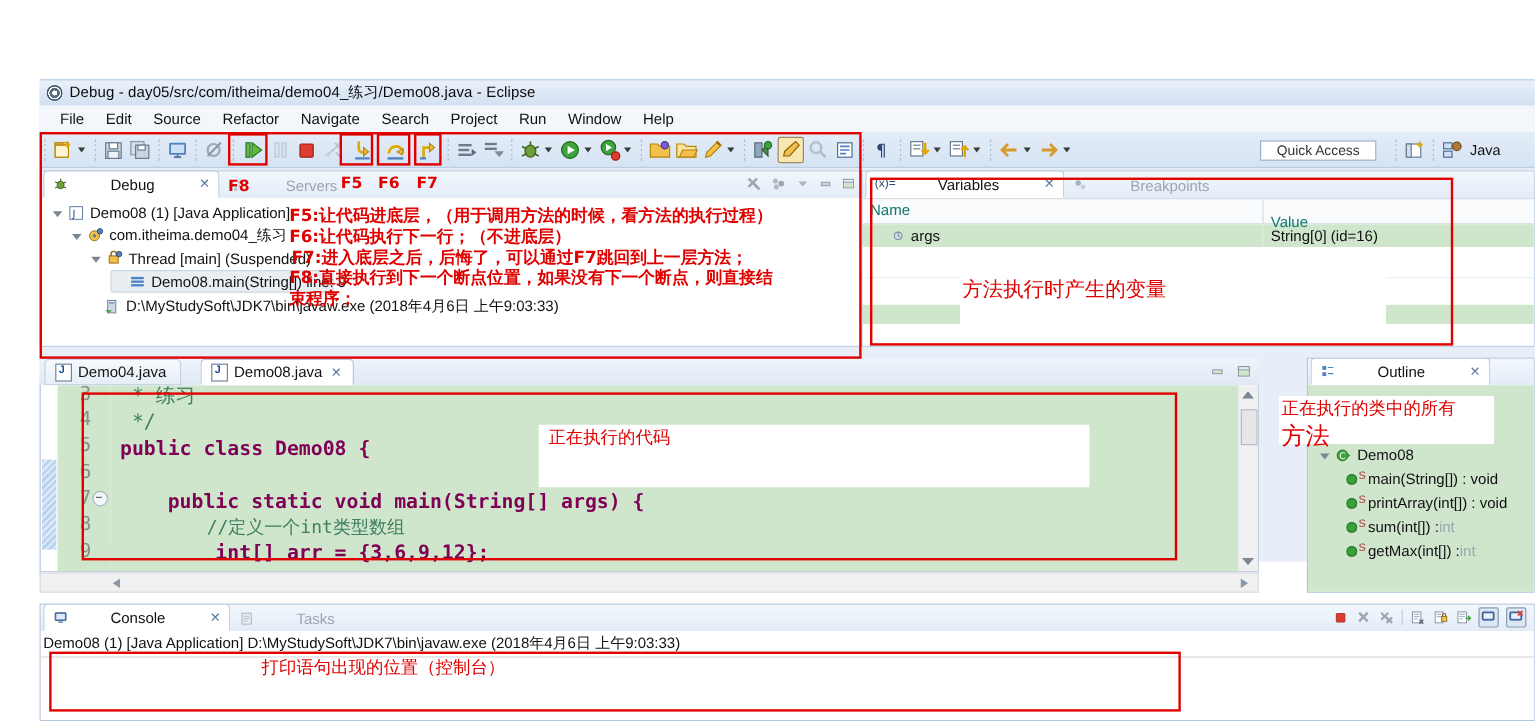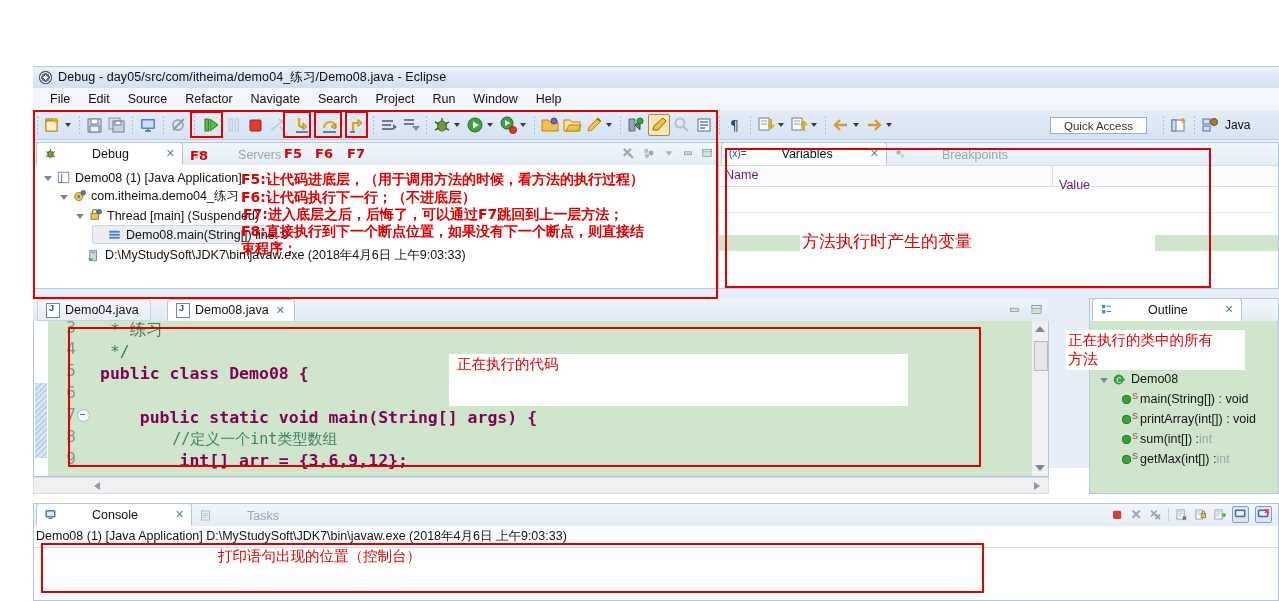--- a/index.html
+++ b/index.html
@@ -61,21 +61,21 @@
   .tw{display:inline-block;width:9px;height:9px;margin-right:3px;flex:0 0 auto;}
   .tw i{display:block;width:0;height:0;border-left:4px solid transparent;border-right:4px solid transparent;
         border-top:5px solid #7b8794;margin-top:3px;}
   .ticon{width:15px;height:15px;margin-right:4px;flex:0 0 auto;position:relative;}
   .sel-row{background:#e9eef3;border:1px solid #cdd7e1;border-radius:2px;padding:0 14px;box-sizing:border-box;}
 
   
   #vars-view{left:685px;top:76px;width:561px;height:147px;}
   #vars-body{position:absolute;left:0;top:22px;right:0;bottom:0;background:#fff;}
   .vars-head{display:flex;height:20px;background:#fafbfc;border-bottom:1px solid #d6dde5;
-             border-top:1px solid #d6dde5;font-size:12.5px;color:#701a75;}
+             border-top:1px solid #d6dde5;font-size:12.5px;color:#0f766e;}
   .vars-head .c1{width:334px;padding:2px 0 0 6px;box-sizing:border-box;border-right:1px solid #d6dde5;}
   .vars-head .c2{flex:1;padding:12px 0 0 6px;box-sizing:border-box;}
   .vars-row{display:flex;height:19px;font-size:12.5px;color:#111;background:#cfe6cd;}
   .vars-row .c1{width:334px;display:flex;align-items:center;padding-left:24px;box-sizing:border-box;
                 border-right:1px solid #e4eae0;}
   .vars-row .c2{flex:1;display:flex;align-items:center;padding-left:6px;box-sizing:border-box;}
   .vars-green{height:16px;background:#cfe6cd;}
   .vars-blank{height:25px;background:#fff;border-bottom:1px solid #e6eaee;}
 
   
@@ -524,20 +524,30 @@
             <circle cx="13" cy="12" r="3" fill="#c3ced9"></circle>
           </svg>
         <span style="margin-left:4px">Breakpoints</span>
       </div>
     </div>
     <div id="vars-body">
       <div class="vars-head">
         <div class="c1">Name</div>
         <div class="c2">Value</div>
       </div>
+      <div class="vars-row">
+        <div class="c1">
+          <svg width="11" height="11" viewBox="0 0 20 20" style="margin-right:5px">
+            <circle cx="10" cy="10" r="6" fill="#d4dde7" stroke="#6b7c90" stroke-width="1.4"></circle>
+              <path d="M10 5v5l3 2" stroke="#5a6b7f" stroke-width="1.3" fill="none"></path>
+            </svg>
+          <span>args</span>
+        </div>
+        <div class="c2">String[0]  (id=16)</div>
+      </div>
       <div class="vars-blank"></div>
       <div class="vars-blank" style="border:none;height:22px"></div>
       <div class="vars-green"></div>
     </div>
   </div>
 
   <div id="editor-view" class="abs">
     <div id="etabs">
       <div class="etab inactive" style="left:4px;width:114px">
         <span class="jfile"></span>
@@ -736,16 +746,16 @@
 <div class="rbox" style="left:725px;top:148px;width:486px;height:140px"></div>
 <div class="whitebox" style="left:800px;top:222px;width:355px;height:48px"></div>
 <span class="rtext" style="left:802px;top:230px;font-size:17px">方法执行时产生的变量</span>
 
 <div class="rbox" style="left:68px;top:327px;width:913px;height:140px"></div>
 <div class="whitebox" style="left:449px;top:354px;width:459px;height:52px"></div>
 <span class="rtext" style="left:457px;top:355px;font-size:14.5px">正在执行的代码</span>
 
 <div class="whitebox" style="left:1066px;top:330px;width:179px;height:40px"></div>
 <span class="rtext" style="left:1068px;top:331px;font-size:14.5px">正在执行的类中的所有</span>
-<span class="rtext" style="left:1068px;top:350px;font-size:15px">方法</span>
+<span class="rtext" style="left:1068px;top:350px;font-size:20px">方法</span>
 
 <div class="rbox" style="left:41px;top:543px;width:943px;height:50px"></div>
 <span class="rtext" style="left:218px;top:547px;font-size:14.5px">打印语句出现的位置（控制台）</span>
 
 </body></html>

